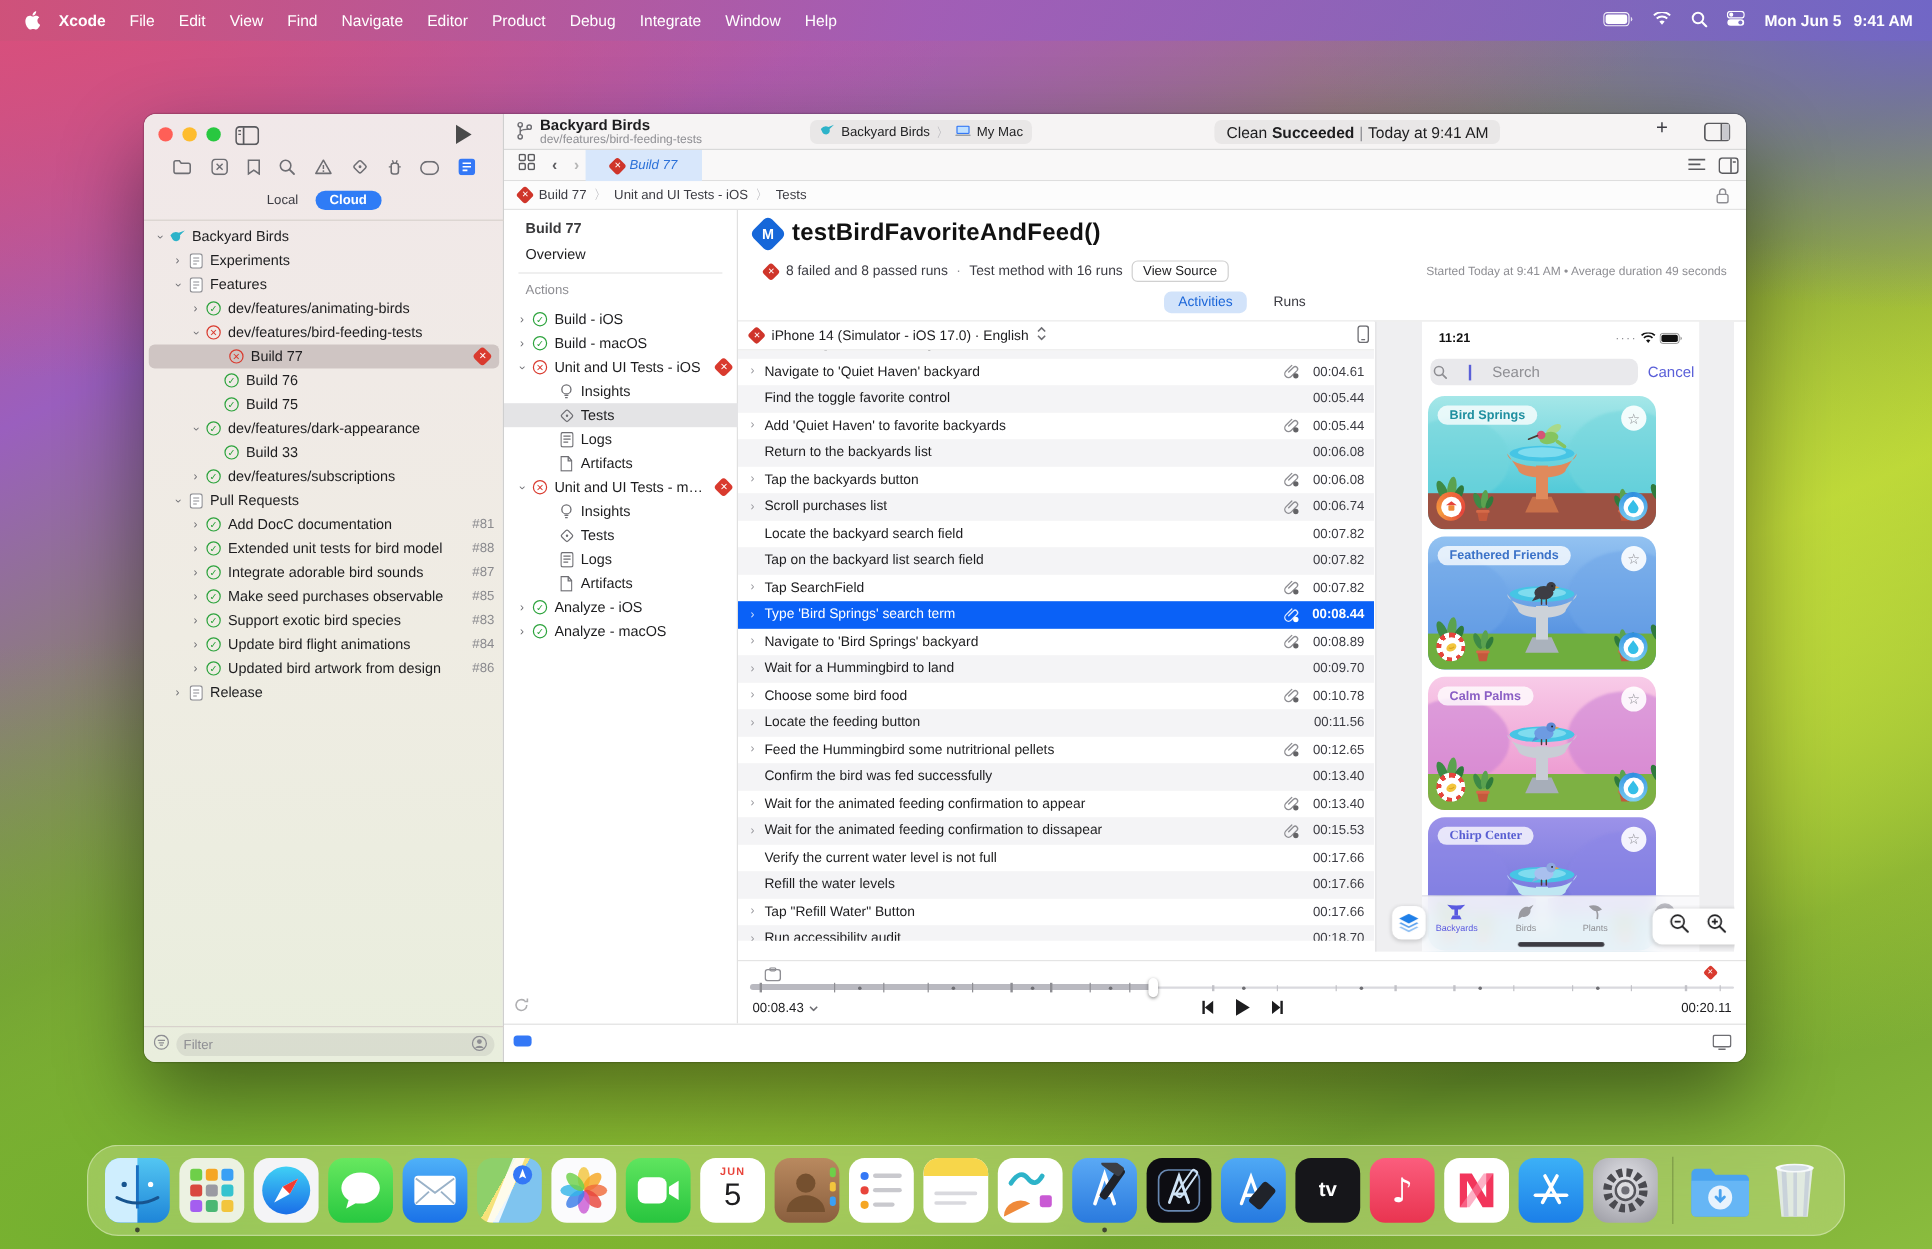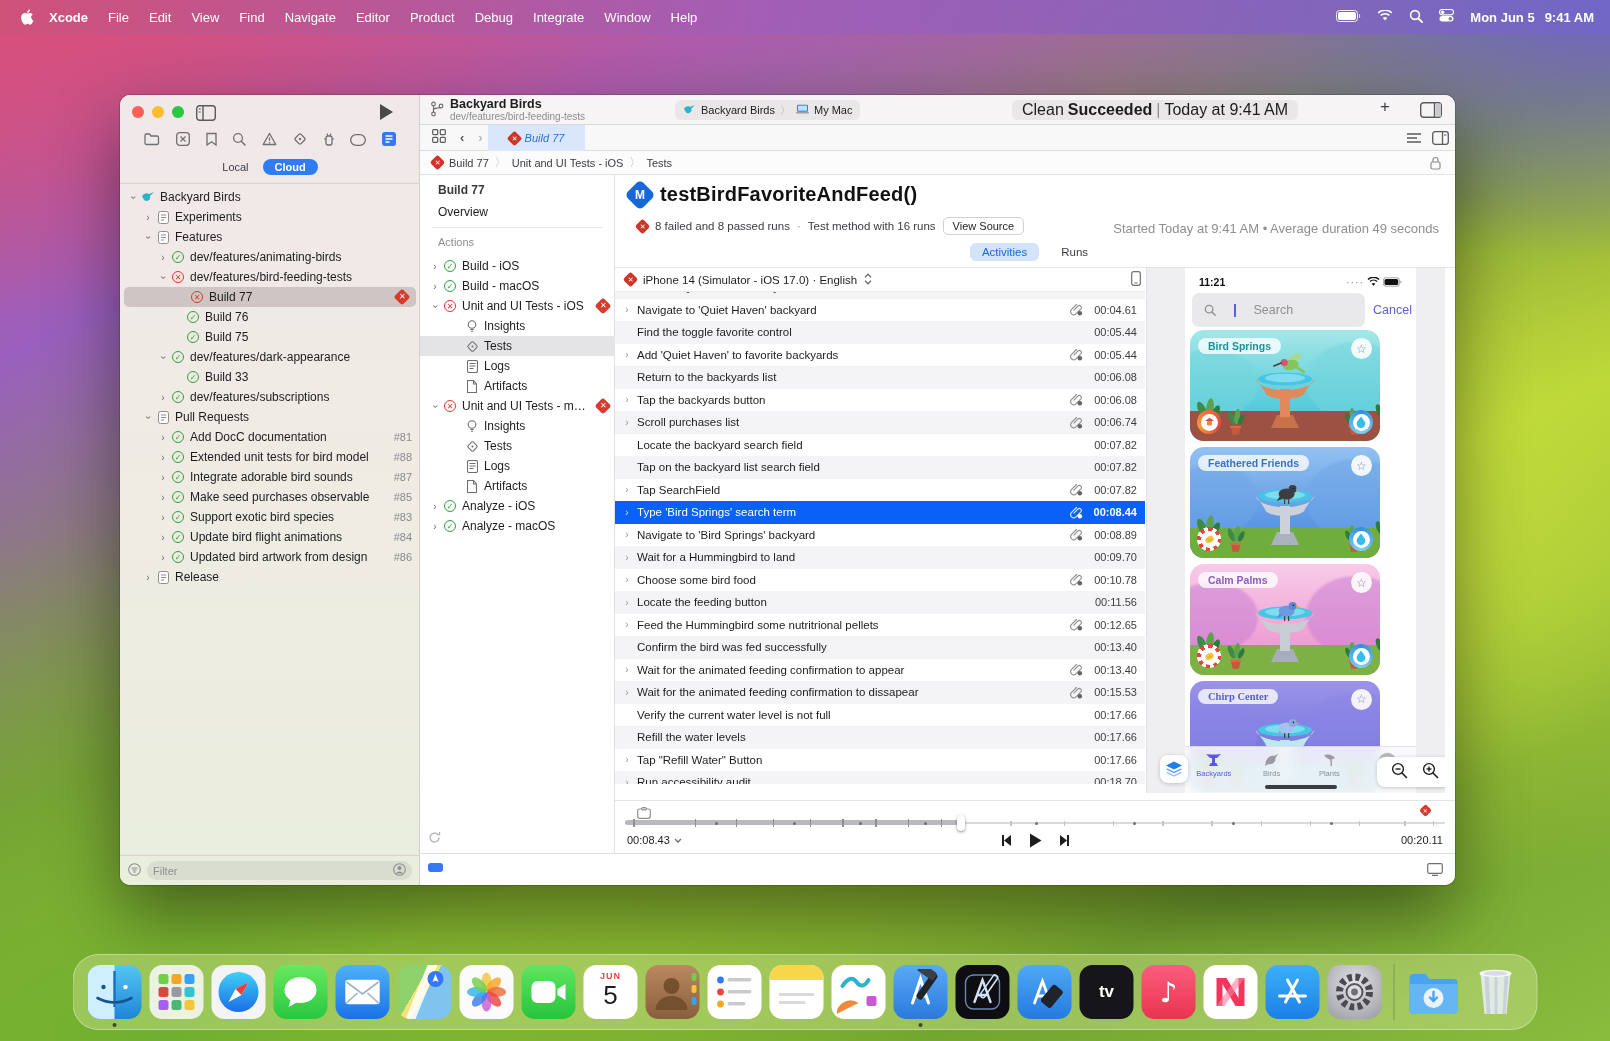--- a/index.html
+++ b/index.html
@@ -52,21 +52,21 @@
   .errbadge span{transform:rotate(-45deg);color:#fff;font-size:8px;font-weight:bold;line-height:1}
   .filterbar{position:absolute;left:0;bottom:0;width:300px;height:30px;border-top:1px solid #d8d2cc;display:flex;align-items:center;padding:0 8px;gap:6px}
   .filterfield{flex:1;height:19px;border-radius:10px;background:rgba(120,120,128,.14);display:flex;align-items:center;padding:0 6px;font-size:11px;color:#8e8e93;gap:4px}
   .filterfield .sp{flex:1}
 
   .toolbar{position:absolute;left:300px;top:0;width:1035px;height:30px;background:#f6f4f4;border-bottom:1px solid #d9d9d9;display:flex;align-items:center}
   .proj{display:flex;align-items:flex-start;gap:6px;margin-left:10px}
   .proj .tt{font-size:12.5px;font-weight:bold;color:#1d1d1f;line-height:13px}
   .proj .st{font-size:10px;color:#8e8e93;line-height:11px}
   .scheme{position:absolute;left:255px;top:5px;height:20px;background:#e9e7e7;border-radius:6px;display:flex;align-items:center;font-size:11px;color:#1d1d1f;padding:0 8px;gap:5px}
-  .statuspill{position:absolute;left:592px;top:5px;height:20px;background:#e9e7e7;border-radius:6px;display:flex;align-items:center;font-size:16px;color:#1d1d1f;padding:0 10px;gap:4px}
+  .statuspill{position:absolute;left:592px;top:5px;height:20px;background:#e9e7e7;border-radius:6px;display:flex;align-items:center;font-size:13px;color:#1d1d1f;padding:0 10px;gap:4px}
   .tplus{position:absolute;left:960px;top:2px;font-size:17px;color:#3c3c43}
   .tpanel{position:absolute;left:1000px;top:7px}
 
   .tabbar{position:absolute;left:300px;top:30px;width:1035px;height:26px;background:#f9f8f8;border-bottom:1px solid #dedede;display:flex;align-items:center}
   .tabbar .gicon{margin-left:12px}
   .tabchev{color:#b6b6b6;font-size:13px;margin-left:14px;font-weight:bold}
   .tabchev.en{color:#5a5a5e}
   .tab{position:absolute;left:68px;top:0;height:26px;width:97px;background:#d8e7fb;display:flex;align-items:center;justify-content:center;gap:5px;font-size:11px;color:#2a70d8;font-style:italic}
   .tabr{position:absolute;top:6px}
 
@@ -86,21 +86,21 @@
 
   .main{position:absolute;left:495px;top:80px;width:840px;height:678px;background:#fff}
   .rep-title{position:absolute;left:14px;top:8px;display:flex;align-items:center;gap:9px}
   .mdia{width:22px;height:22px;background:#1667d9;border-radius:5px;transform:rotate(45deg);display:flex;align-items:center;justify-content:center}
   .mdia span{transform:rotate(-45deg);color:#fff;font-weight:bold;font-size:12px}
   .rep-title h1{font-size:20px;color:#111;letter-spacing:.2px}
   .subrow{position:absolute;left:22px;top:42px;display:flex;align-items:center;gap:7px;font-size:11.5px;color:#3c3c43}
   .faildia{width:11px;height:11px;background:#cf352a;border-radius:2.5px;transform:rotate(45deg);display:inline-flex;align-items:center;justify-content:center;flex:0 0 11px}
   .faildia i{transform:rotate(-45deg);color:#fff;font-style:normal;font-size:7px;font-weight:bold;line-height:1}
   .vsbtn{border:1px solid #d0d0d0;border-radius:5px;padding:2px 9px;font-size:11px;background:#fff;color:#1d1d1f}
-  .meta{position:absolute;right:16px;top:46px;font-size:13px;color:#8e8e93}
+  .meta{position:absolute;right:16px;top:46px;font-size:10px;color:#8e8e93}
   .rtabs{position:absolute;left:0;top:68px;width:840px;display:flex;justify-content:center;gap:10px;font-size:11.5px}
   .rtab{padding:3px 12px;border-radius:6px;color:#3c3c43}
   .rtab.act{background:#d2e3fa;color:#1b66d9}
   .rdiv{position:absolute;left:0;top:92px;width:840px;border-top:1px solid #e4e4e4}
   .devrow{position:absolute;left:0;top:93px;width:530px;height:24px;display:flex;align-items:center;gap:7px;font-size:11.5px;color:#1d1d1f;padding-left:10px;border-bottom:1px solid #ececec;background:#fff;z-index:3}
   .devrow .sp{flex:1}
   .steps{position:absolute;left:0;top:101px;width:530px;height:508px;overflow:hidden}
   .step{height:22.5px;display:flex;align-items:center;font-size:11.5px;color:#1d1d1f;padding:0 8px 0 6px;gap:4px}
   .step.stripe{background:#f4f4f6}
   .step.sel{background:#0a61f7;color:#fff}
@@ -109,21 +109,21 @@
   .step .lbl{flex:1;white-space:nowrap;overflow:hidden}
   .step .time{font-size:11px;color:#3c3c43;margin-left:6px}
   .step.sel .time{color:#fff;font-weight:bold}
   .clipico{display:inline-flex;width:14px}
 
   .simpane{position:absolute;left:531px;top:93px;width:299px;height:525px;background:#efeff1;border-left:1px solid #e2e2e4;overflow:hidden}
   .simscreen{position:absolute;left:38px;top:0;width:231px;height:525px;background:#fff}
   .sim-status{position:absolute;left:0;top:6px;width:231px;height:16px;display:flex;align-items:center;padding:0 14px;font-size:10.5px;font-weight:bold;color:#111}
   .sim-status .sp{flex:1}
   .searchrow{position:absolute;left:7px;top:30px;width:224px;height:24px;display:flex;align-items:center;gap:8px}
-  .sfield{flex:1;height:34px;background:#e9e9ec;border-radius:7px;display:flex;align-items:center;padding:0 12px;gap:18px;font-size:12.5px;color:#8e8e93}
+  .sfield{flex:1;height:22px;background:#e9e9ec;border-radius:7px;display:flex;align-items:center;padding:0 2px;gap:18px;font-size:12.5px;color:#8e8e93}
   .caret{width:1.5px;height:13px;background:#5a5fd8}
   .cancel{font-size:12.5px;color:#5a5fd8;padding-right:4px}
   .cards{position:absolute;left:5px;top:62px;width:222px}
   .sim-card{position:relative;width:190px;height:111px;border-radius:14px;overflow:hidden;margin-bottom:6px}
   .sc-ground{position:absolute;left:0;bottom:0;width:100%;height:30px}
   .sc-blob{position:absolute;border-radius:50%;opacity:.55;filter:blur(1px)}
   .sc-label{position:absolute;left:8px;top:8px;background:rgba(255,255,255,.78);border-radius:11px;padding:2px 10px;font-size:10.5px;font-weight:600}
   .sc-star{position:absolute;right:8px;top:8px;width:21px;height:21px;background:rgba(255,255,255,.9);border-radius:50%;display:flex;align-items:center;justify-content:center;color:#8e8e93;font-size:12px}
   .sc-bath{position:absolute;left:50%;transform:translateX(-50%);bottom:8px}
   .sc-bird{position:absolute}

